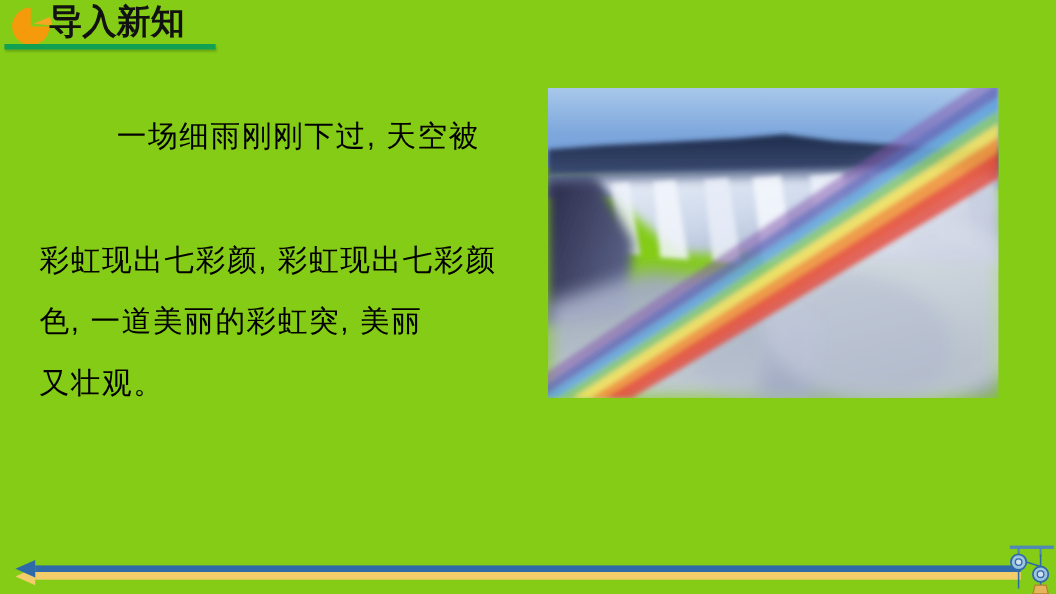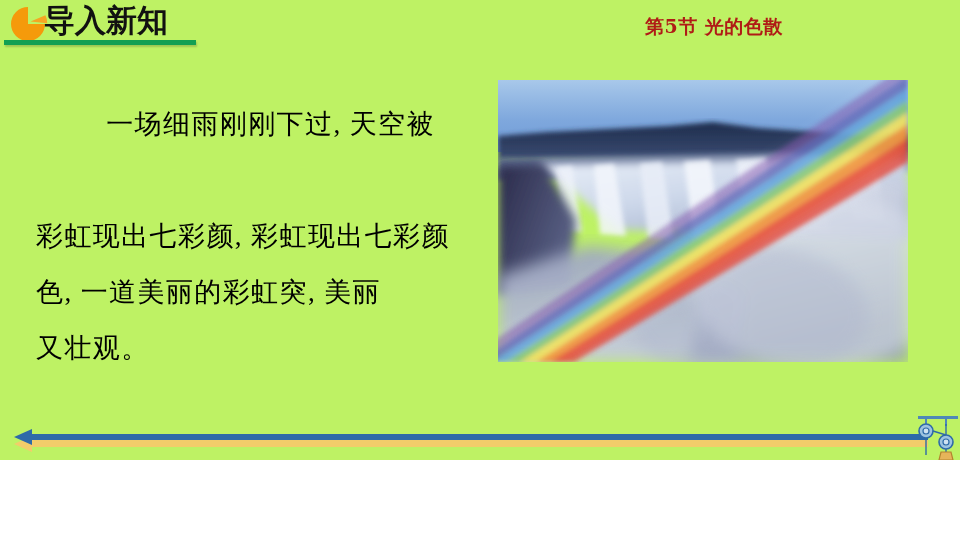--- a/index.html
+++ b/index.html
@@ -12,22 +12,22 @@
     height: 540px;
     overflow: hidden;
     position: relative;
     font-family: "DejaVu Sans", "Liberation Sans", sans-serif;
   }
 
   .slide {
     position: absolute;
     left: 0; top: 0;
     width: 960px;
-    height: 460px;
-    background: #bef264;
+    height: 540px;
+    background: #84cc16;
   }
 
   
   .section-badge {
     position: absolute;
     left: 8px;
     top: 4px;
     width: 40px;
     height: 40px;
   }
@@ -68,21 +68,21 @@
     white-space: nowrap;
     letter-spacing: 0.5px;
   }
 
   
   .body-text {
     position: absolute;
     left: 36px;
     top: 96px;
     width: 460px;
-    font-family: Liberation Serif, serif;
+    font-family: Liberation Sans, sans-serif;
     font-size: 27px;
     line-height: 56px;
     color: #000000;
     letter-spacing: 1.4px;
   }
   .body-text .indent { display: inline-block; width: 2.6em; }
 
   .questions {
     position: absolute;
     left: 112px;
@@ -143,21 +143,20 @@
     <svg viewBox="0 0 40 40" width="40" height="40" aria-hidden="true">
       <path d="M20 20 L20 3 A17 17 0 1 0 37 20 Z" fill="#f59a0b"></path>
       <path d="M22.6 17.6 L37.4 11.2 A16.2 16.2 0 0 1 39.2 19.2 Z" fill="#f5a623"></path>
     </svg>
   </div>
 
   <div class="section-title">导入新知</div>
 
   <div class="title-rule"></div>
 
-  <div class="lesson-title">第5节  光的色散</div>
 
   <div class="body-text">
     <span class="indent"></span><span>一场细雨刚刚下过, 天空被</span><br>
     <br>
     <span>彩虹现出七彩颜, 彩虹现出七彩颜</span><br>
     <span>色, 一道美丽的彩虹突, 美丽</span><br>
     <span>又壮观。</span>
   </div>
 
 

